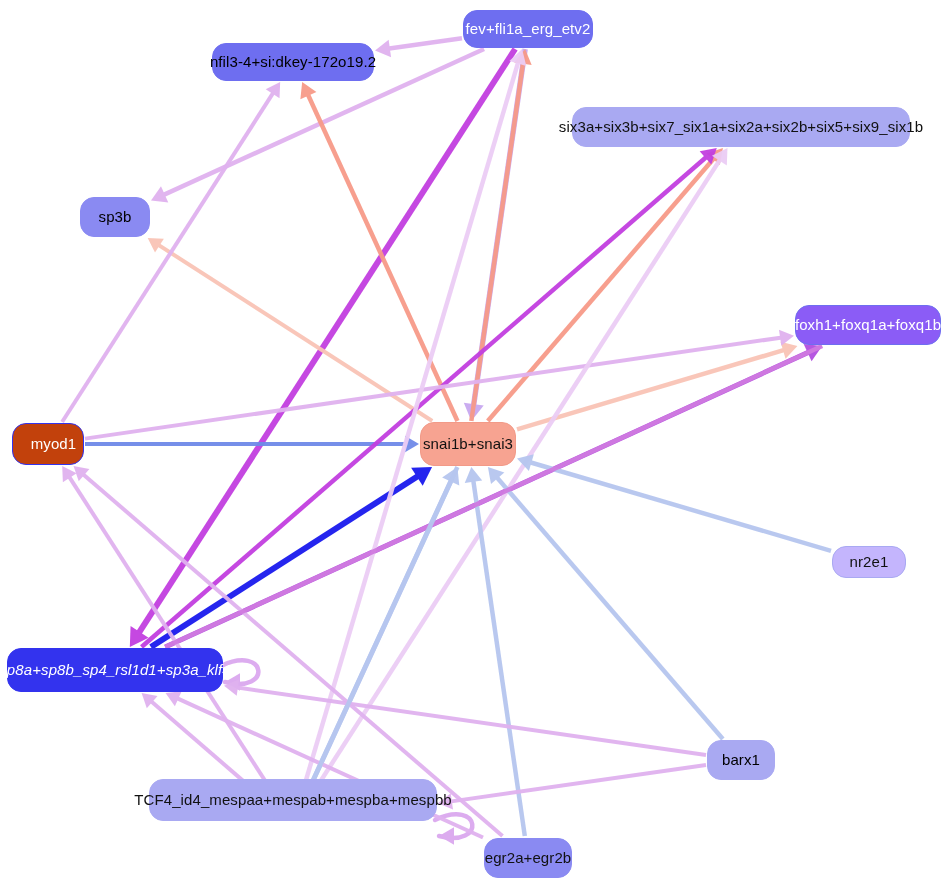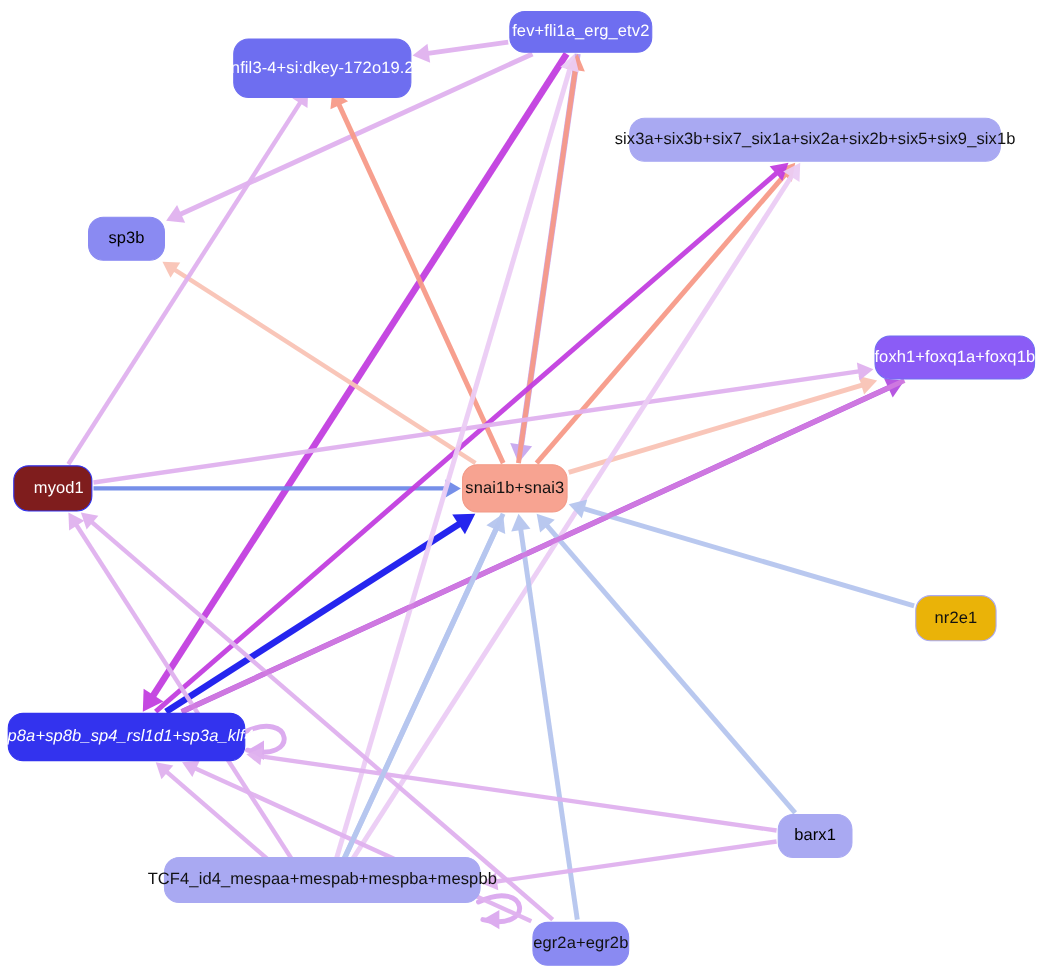--- a/index.html
+++ b/index.html
@@ -159,25 +159,25 @@
       </g>
       <g opacity="0.95">
         <line x1="165.2" y1="647" x2="822.1652173913044" y2="346" stroke="#d07ae0" stroke-width="4.5" stroke-linecap="butt"></line>
       </g>
       <g opacity="0.95">
         <line x1="457.4078947368421" y1="467" x2="303.13157894736844" y2="802" stroke="#b6c6ef" stroke-width="4.5" stroke-linecap="butt"></line>
       </g>
     </svg>
   <div id="node-layer" style="position: absolute; left: 0px; top: 0px; width: 949px; height: 888px;">
       <div class="node" style="left: 528px; top: 29px; width: 130px; height: 38px; background: rgb(110, 110, 240); color: rgb(255, 255, 255); border: 1px solid rgb(110, 110, 240);">fev+fli1a_erg_etv2</div>
-      <div class="node" style="left: 293px; top: 62px; width: 162px; height: 54px; background: rgb(110, 110, 240); color: #ffffff; border: 1px solid rgb(110, 110, 240);">nfil3-4+si:dkey-172o19.2</div>
+      <div class="node" style="left: 293px; top: 62px; width: 162px; height: 38px; background: rgb(110, 110, 240); color: #000000; border: 1px solid rgb(110, 110, 240);">nfil3-4+si:dkey-172o19.2</div>
       <div class="node" style="left: 741px; top: 127px; width: 338px; height: 40px; background: rgb(169, 169, 242); color: rgb(17, 17, 17); border: 1px solid rgb(169, 169, 242);">six3a+six3b+six7_six1a+six2a+six2b+six5+six9_six1b</div>
       <div class="node" style="left: 115px; top: 217px; width: 70px; height: 40px; background: rgb(138, 138, 242); color: #000000; border: 1px solid rgb(138, 138, 242);">sp3b</div>
       <div class="node" style="left: 868px; top: 325px; width: 146px; height: 40px; background: #8b5cf6; color: rgb(255, 255, 255); border: 1px solid rgb(110, 110, 240);">foxh1+foxq1a+foxq1b</div>
-      <div class="node" style="left: 48px; top: 444px; width: 72px; height: 42px; background: #7f1d1d; color: rgb(255, 255, 255); border: 1px solid rgb(51, 51, 238); padding-left: 11px;">myod1</div>
+      <div class="node" style="left: 48px; top: 444px; width: 72px; height: 42px; background: #c2410c; color: rgb(255, 255, 255); border: 1px solid rgb(51, 51, 238); padding-left: 11px;">myod1</div>
       <div class="node" style="left: 468px; top: 444px; width: 96px; height: 44px; background: rgb(247, 163, 145); color: rgb(17, 17, 17); border: 1px solid rgb(242, 154, 136);">snai1b+snai3</div>
-      <div class="node" style="left: 869px; top: 562px; width: 74px; height: 42px; background: #eab308; color: rgb(17, 17, 17); border: 1px solid rgb(169, 169, 242);">nr2e1</div>
+      <div class="node" style="left: 869px; top: 562px; width: 74px; height: 32px; background: #c4b5fd; color: rgb(17, 17, 17); border: 1px solid rgb(169, 169, 242);">nr2e1</div>
       <div class="node" style="left: 115px; top: 670px; width: 216px; height: 44px; background: rgb(51, 51, 238); color: rgb(255, 255, 255); border: 1px solid rgb(51, 51, 238); font-style: italic;">sp8a+sp8b_sp4_rsl1d1+sp3a_klf4</div>
       <div class="node" style="left: 741px; top: 760px; width: 68px; height: 40px; background: rgb(169, 169, 242); color: #000000; border: 1px solid rgb(169, 169, 242);">barx1</div>
       <div class="node" style="left: 293px; top: 800px; width: 288px; height: 42px; background: rgb(169, 169, 242); color: rgb(17, 17, 17); border: 1px solid rgb(169, 169, 242);">TCF4_id4_mespaa+mespab+mespba+mespbb</div>
       <div class="node" style="left: 528px; top: 858px; width: 88px; height: 40px; background: rgb(138, 138, 242); color: rgb(17, 17, 17); border: 1px solid rgb(138, 138, 242);">egr2a+egr2b</div>
     </div>
 </div>
 
 </body></html>

